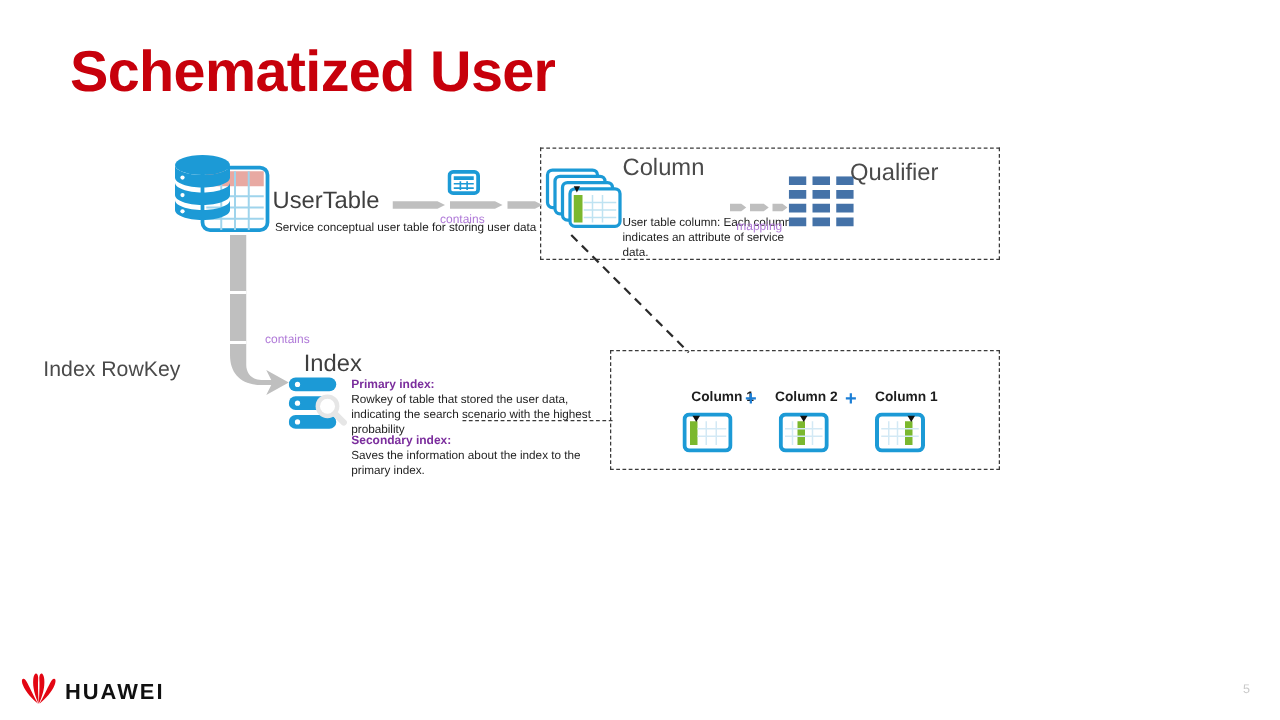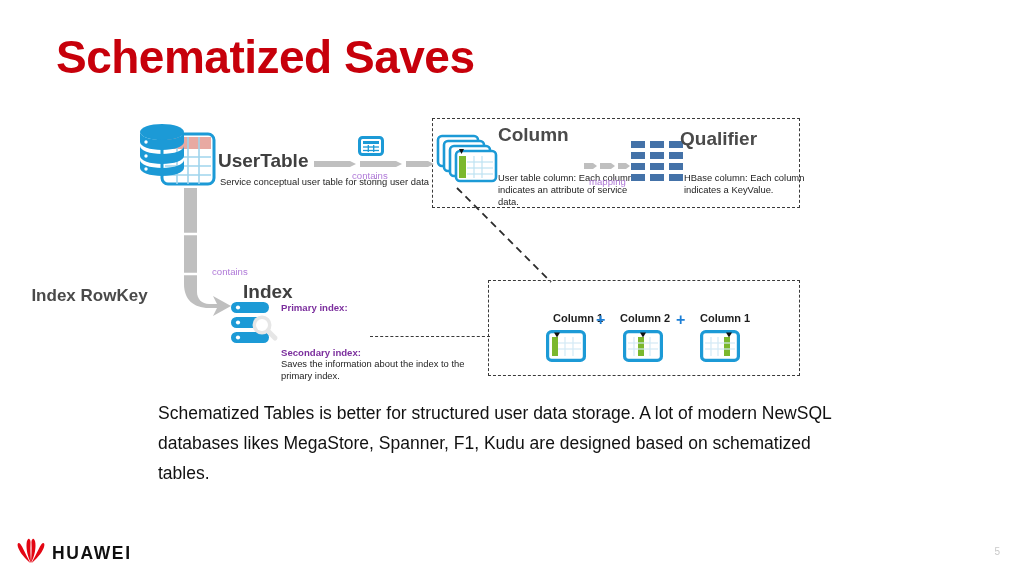--- a/index.html
+++ b/index.html
@@ -25,21 +25,21 @@
   .dashbox{
     position:absolute;
     border:1.6px dashed #3a3a3a;
     box-sizing:border-box;
   }
   #box-column{left:432px;top:10px;width:368px;height:90px;}
   #box-rowkey{left:488px;top:172px;width:312px;height:96px;}
 
   .h-title{
     position:absolute;
-    font-size:17px;font-weight:bold;color:#4a4a4a;
+    font-size:17px;font-weight:normal;color:#4a4a4a;
     white-space:nowrap;
   }
   .body-sm{
     position:absolute;
     font-size:9.4px;color:#1d1d1d;line-height:1.28;
     white-space:pre-line;
   }
   .lbl-purple{
     position:absolute;
     font-size:9.6px;color:#B07AD8;white-space:nowrap;
@@ -120,21 +120,21 @@
   .page-num{
     position:absolute;right:24px;top:546px;
     font-size:10px;color:#c9c9c9;
   }
 </style>
 </head>
 <body>
 
 <div class="slide">
 
-  <div class="title">Schematized Saves</div>
+  <div class="title">Schematized User</div>
 
   <div class="diagram">
 
     <div class="dashbox" id="box-column"></div>
     <div class="dashbox" id="box-rowkey"></div>
 
     <div class="icon" id="ico-db">
       <svg width="80" height="72" viewBox="0 0 80 72">
         <rect x="26" y="14" width="52" height="50" rx="6" fill="#ffffff" stroke="#1C9AD6" stroke-width="3"></rect>
         <rect x="29" y="17" width="46" height="12" fill="#E8A9A2"></rect>
@@ -226,21 +226,20 @@
           <rect x="0" y="22" width="14" height="7"></rect>
             <rect x="19" y="22" width="14" height="7"></rect>
             <rect x="38" y="22" width="14" height="7"></rect>
           <rect x="0" y="33" width="14" height="7"></rect>
             <rect x="19" y="33" width="14" height="7"></rect>
             <rect x="38" y="33" width="14" height="7"></rect>
         </g>
       </svg>
     </div>
     <div class="h-title" id="qualifier-title">Qualifier</div>
-    <div class="body-sm" id="qualifier-desc">HBase column: Each column indicates a KeyValue.</div>
 
     <svg class="arrow-svg" id="arr-down" width="58" height="140" viewBox="0 0 58 140">
       <path d="M6 0h13v104c0 7 5 12 12 12h8l-4-8 18 10-18 10 4-8h-8c-16 0-25-9-25-24z" fill="#BFBFBF"></path>
       <path d="M6 46h13M6 86h13" stroke="#ffffff" stroke-width="2.4" fill="none"></path>
     </svg>
     <div class="lbl-purple" id="contains-left">contains</div>
 
     <div class="icon" id="ico-server">
       <svg width="48" height="48" viewBox="0 0 48 48">
         <g fill="#1C9AD6">
@@ -253,20 +252,21 @@
             <circle cx="7" cy="22.5" r="2.1"></circle>
             <circle cx="7" cy="37.5" r="2.1"></circle>
         </g>
         <circle cx="31" cy="25" r="9.5" fill="#E6E6E6"></circle>
         <circle cx="31" cy="25" r="6" fill="#ffffff"></circle>
         <path d="M37 31l7 7" stroke="#E6E6E6" stroke-width="5" stroke-linecap="round"></path>
       </svg>
     </div>
     <div class="h-title" id="index-title">Index</div>
     <div class="idx-head" id="primary-head">Primary index:</div>
+    <div class="body-sm" id="primary-body">Rowkey of table that stored the user data, indicating the search scenario with the highest probability</div>
     <div class="idx-head" id="secondary-head">Secondary index:</div>
     <div class="body-sm" id="secondary-body">Saves the information about the index to the primary index.</div>
 
     <svg id="conn-diag" width="100" height="100" viewBox="0 0 100 100">
       <line x1="2" y1="2" x2="96" y2="96" stroke="#2b2b2b" stroke-width="1.8" stroke-dasharray="7 5"></line>
     </svg>
     <div id="conn-horiz"></div>
 
     <div class="h-title" id="rowkey-title">
       <span>Index RowKey</span>
@@ -313,21 +313,20 @@
             <line x1="5" y1="19" x2="35" y2="19"></line>
           <line x1="11" y1="7" x2="11" y2="26"></line>
             <line x1="18" y1="7" x2="18" y2="26"></line>
         </g>
         <path d="M26 2.5h6l-3 5z" fill="#111"></path>
       </svg>
     </div>
 
   </div>
 
-  <div class="para">Schematized Tables is better for structured user data storage. A lot of modern NewSQL databases likes MegaStore, Spanner, F1, Kudu are designed based on schematized tables.</div>
 
   <div class="logo">
     <span>
       <svg width="34" height="26" viewBox="0 0 34 26">
         <g fill="#E30613">
           <path d="M17 25C14 19 12 12 12.6 5.2 12.9 2 14.2 0.4 15.3 0.9c1.1.5 1.4 2.4 1.2 5.1C16.2 11 16.6 18.6 17 25z"></path>
           <path d="M17 25c3-6 5-13 4.4-19.8C21.1 2 19.8.4 18.7.9c-1.1.5-1.4 2.4-1.2 5.1C17.8 11 17.4 18.6 17 25z"></path>
           <path d="M16.4 25C11.6 20.8 6.6 15.6 4.3 9.9 3.2 7.2 3.4 5.1 4.6 5c1.2-.1 2.3 1.4 3.4 3.6C10.2 12.8 13.6 20.1 16.4 25z"></path>
           <path d="M17.6 25c4.8-4.2 9.8-9.4 12.1-15.1 1.1-2.7.9-4.8-.3-4.9-1.2-.1-2.3 1.4-3.4 3.6C23.8 12.8 20.4 20.1 17.6 25z"></path>
         </g>

